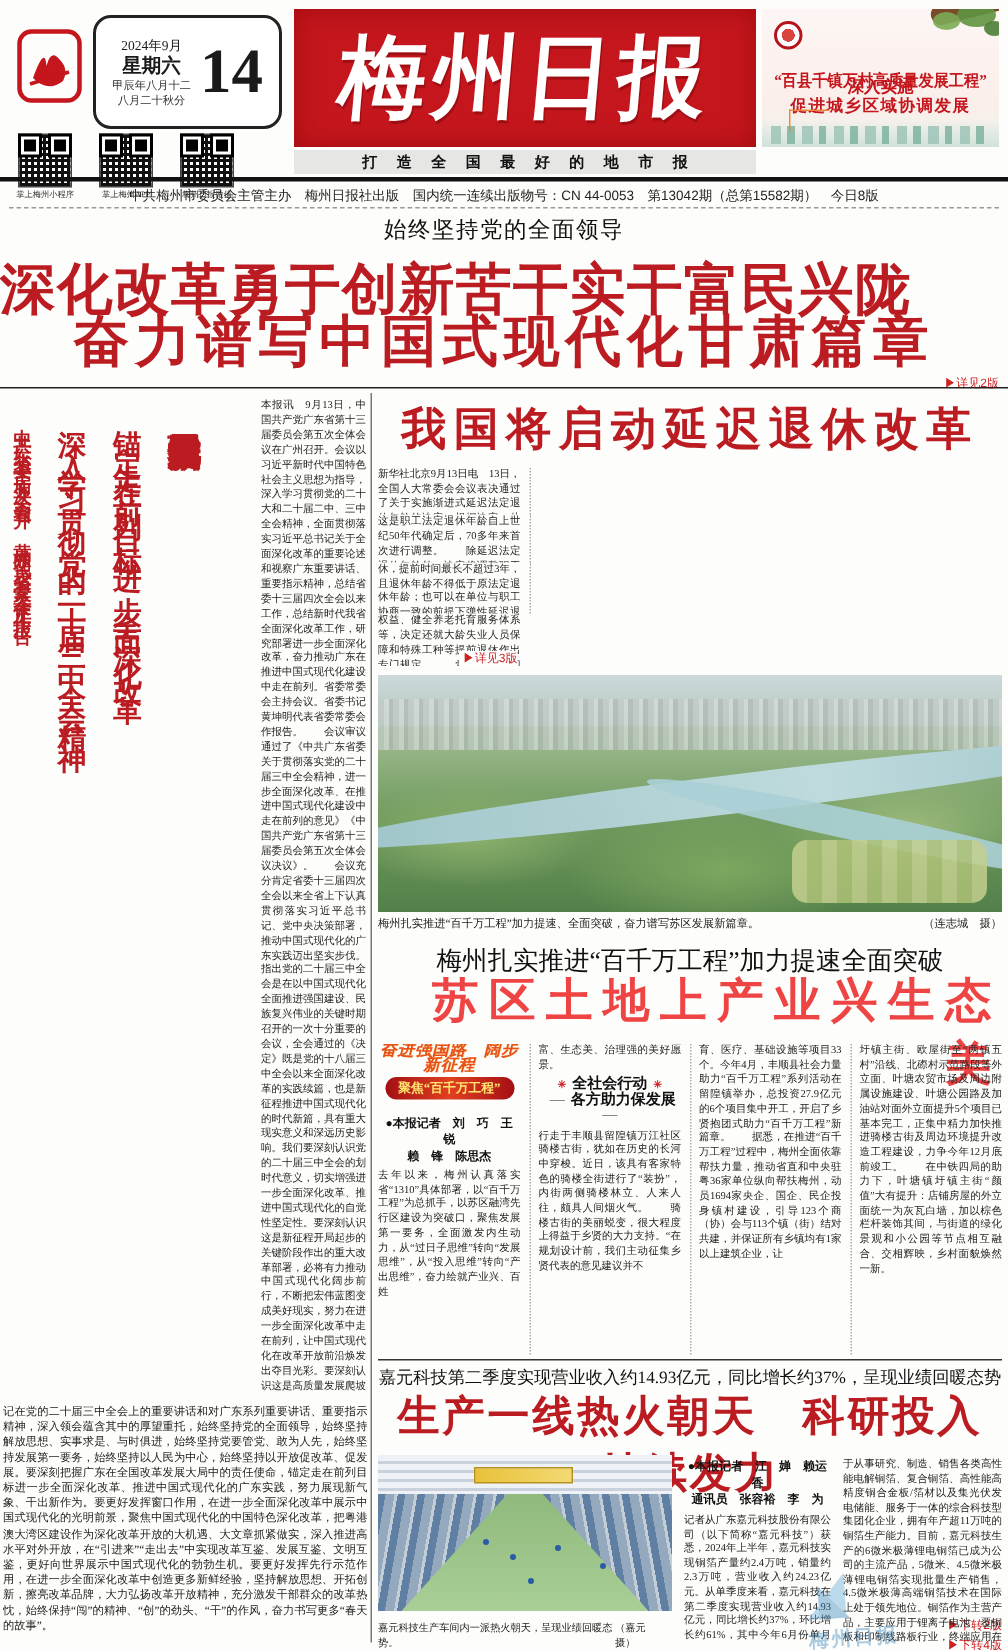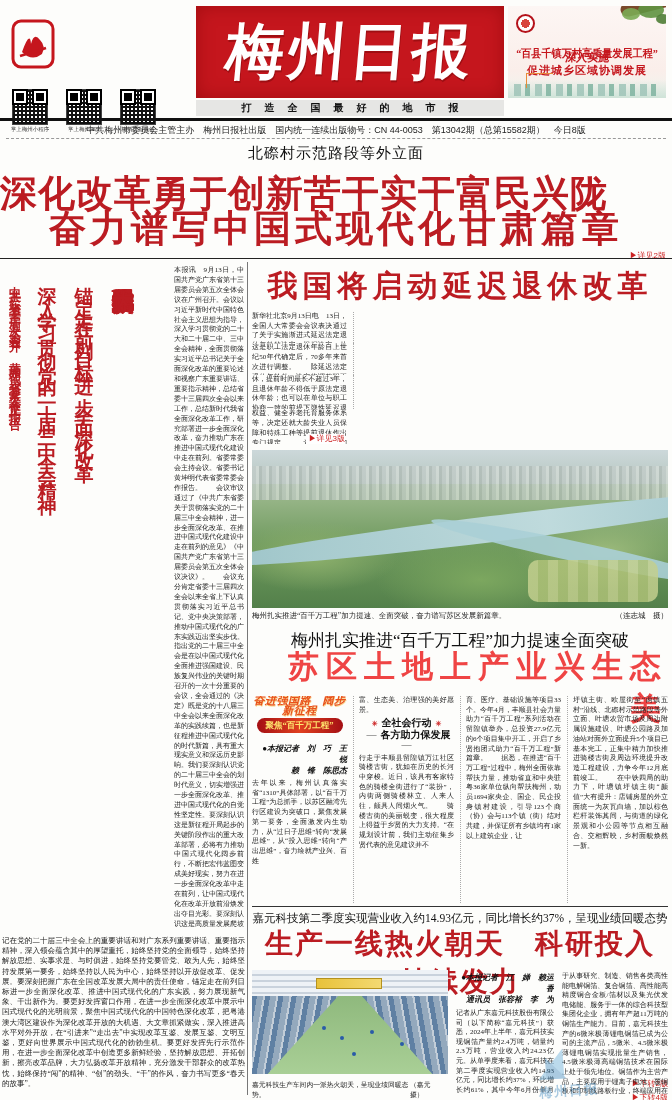--- a/index.html
+++ b/index.html
@@ -80,21 +80,21 @@
   .aerial .fields{position:absolute;right:10px;bottom:6px;width:130px;height:42px;border-radius:10px;background:repeating-linear-gradient(90deg,#c3cf8e 0 10px,#aec177 10px 20px);opacity:.85;}
   .photo-caption-row{position:absolute;left:252px;top:611px;width:416px;display:flex;justify-content:space-between;font-size:7.5px;color:#222;}
   
   .suqu-kicker{position:absolute;left:252px;top:629px;width:416px;text-align:center;font-size:17px;color:#111;}
   .suqu-head{position:absolute;left:252px;top:646px;width:416px;text-align:right;font-size:31px;font-weight:bold;color:#ef4444;letter-spacing:7px;}
   .suqu-cols{top:696px;height:207px;}
   .banner{width:100%;height:44px;margin-bottom:3px;position:relative;text-align:center;}
   .banner-l1{font-size:11px;font-weight:bold;color:#e8501a;font-style:italic;letter-spacing:.5px;text-shadow:.5px .5px 0 #f9d38a;}
   .banner-ribbon{margin:3px auto 0;width:86px;height:15px;border-radius:8px;background:linear-gradient(90deg,#a40f14,#e04020,#a40f14);display:flex;align-items:center;justify-content:center;}
   .banner-l2{font-size:8.5px;font-weight:bold;color:#ffe66e;}
-  .byline{text-align:right;font-size:8px;font-weight:bold;line-height:11px;color:#111;margin-bottom:3px;font-style:italic;}
+  .byline{text-align:center;font-size:8px;font-weight:bold;line-height:11px;color:#111;margin-bottom:3px;}
   .subhead{text-align:center;font-weight:bold;font-size:10px;color:#111;margin:3px 0 4px;}
   .subhead .s1::before,.subhead .s1::after{content:"✳";color:#cc2222;font-size:7px;margin:0 4px;}
   .subhead .s2::before,.subhead .s2::after{content:"—";color:#888;margin:0 4px;}
   .rule-2{position:absolute;left:252px;top:906px;width:416px;border-top:1px solid #333;}
   
   .fac-kicker{position:absolute;left:252px;top:911px;width:416px;text-align:center;font-size:11.5px;color:#111;}
   .fac-head{position:absolute;left:252px;top:925px;width:416px;text-align:center;font-size:28px;font-weight:bold;color:#bb1c22;letter-spacing:2px;}
   .factory-photo{position:absolute;left:252px;top:970px;width:196px;height:104px;overflow:hidden;background:#dfe5ea;}
   .factory-photo .ceiling{position:absolute;left:0;top:0;width:100%;height:26px;background:repeating-linear-gradient(180deg,#eef2f6 0 4px,#c9d2dc 4px 6px);}
   .factory-photo .bannerstrip{position:absolute;left:64px;top:8px;width:64px;height:9px;background:linear-gradient(90deg,#e8c23a,#f3d972);border:1px solid #b5921f;}
@@ -116,20 +116,29 @@
 <body>
 
 <div class="page">
 
   <svg class="logo" width="46" height="52" viewBox="0 0 46 52">
     <rect x="3" y="3" width="40" height="46" rx="8" fill="none" stroke="#c5161d" stroke-width="3"></rect>
     <path d="M12 34 Q20 12 21 26 Q24 14 30 22 Q36 28 32 36 Q22 44 12 34 Z" fill="#c5161d"></path>
     <path d="M10 38 L36 30" stroke="#c5161d" stroke-width="2.5"></path>
   </svg>
 
+  <div class="datebox">
+    <div class="dcol">
+      <span class="d-month">2024年9月</span>
+      <span class="d-week">星期六</span>
+      <span class="d-lunar">甲辰年八月十二</span>
+      <span class="d-lunar">八月二十秋分</span>
+    </div>
+    <span class="d-day">14</span>
+  </div>
 
   <div class="qr-row">
     <div class="qr-wrap">
       <div class="qr"></div>
       <span class="qr-label">掌上梅州小程序</span>
     </div>
     <div class="qr-wrap">
       <div class="qr"></div>
       <span class="qr-label">掌上梅州APP</span>
     </div>
@@ -154,21 +163,21 @@
     <div class="promo-t2">“百县千镇万村高质量发展工程”</div>
     <div class="promo-t3">促进城乡区域协调发展</div>
     <div class="skyline"></div>
     <div class="crane"></div>
   </div>
 
   <div class="rule-thick"></div>
   <div class="publisher">中共梅州市委员会主管主办　梅州日报社出版　国内统一连续出版物号：CN 44-0053　第13042期（总第15582期）　今日8版</div>
   <div class="rule-dash"></div>
 
-  <div class="kicker-top">北磜村示范路段等外立面</div>
+  <div class="kicker-top">始终坚持党的全面领导</div>
   <div class="h-main1">深化改革勇于创新苦干实干富民兴陇</div>
   <div class="h-main2">奋力谱写中国式现代化甘肃篇章</div>
   <span class="jump jump-top">▶详见2版</span>
   <div class="rule-1"></div>
   <div class="v-divider"></div>
 
   <div class="vh-block">
     <div class="vh vh-small">中共广东省委十三届五次全会召开　黄坤明代表省委常委会作工作报告</div>
     <div class="vh vh-sub2">深入学习贯彻党的二十届三中全会精神</div>
     <div class="vh vh-sub1">锚定走在前列目标进一步全面深化改革</div>

